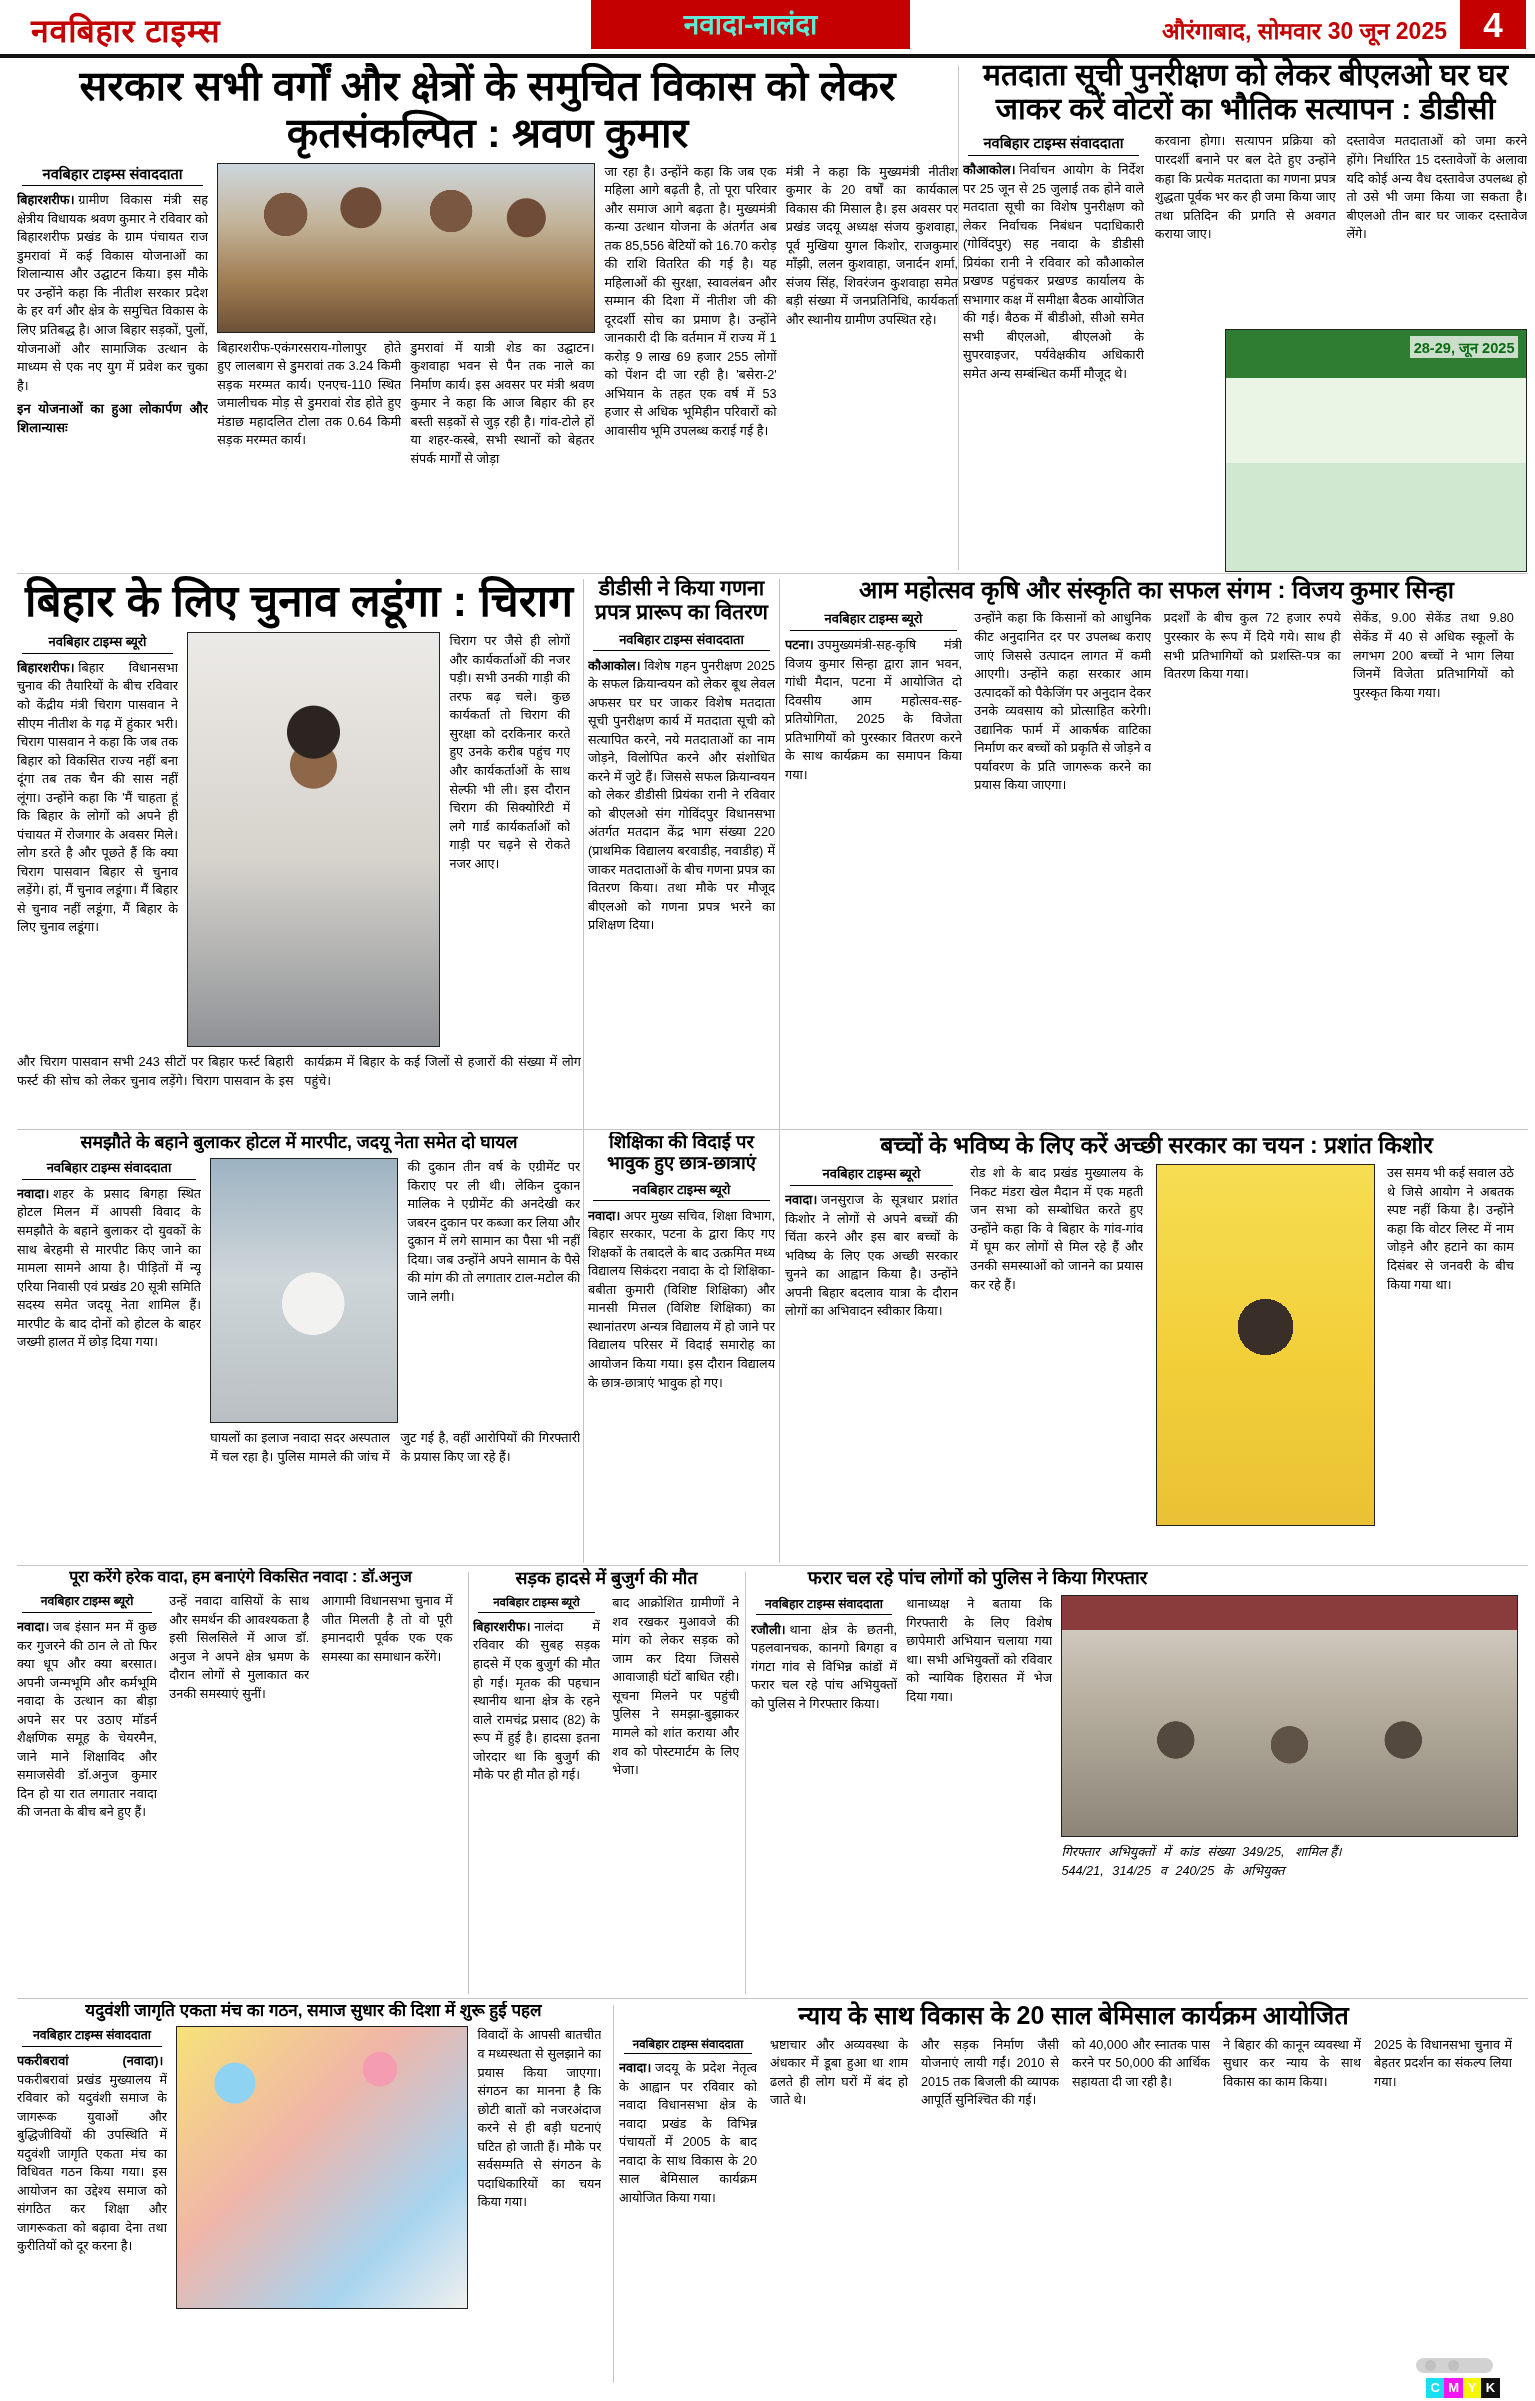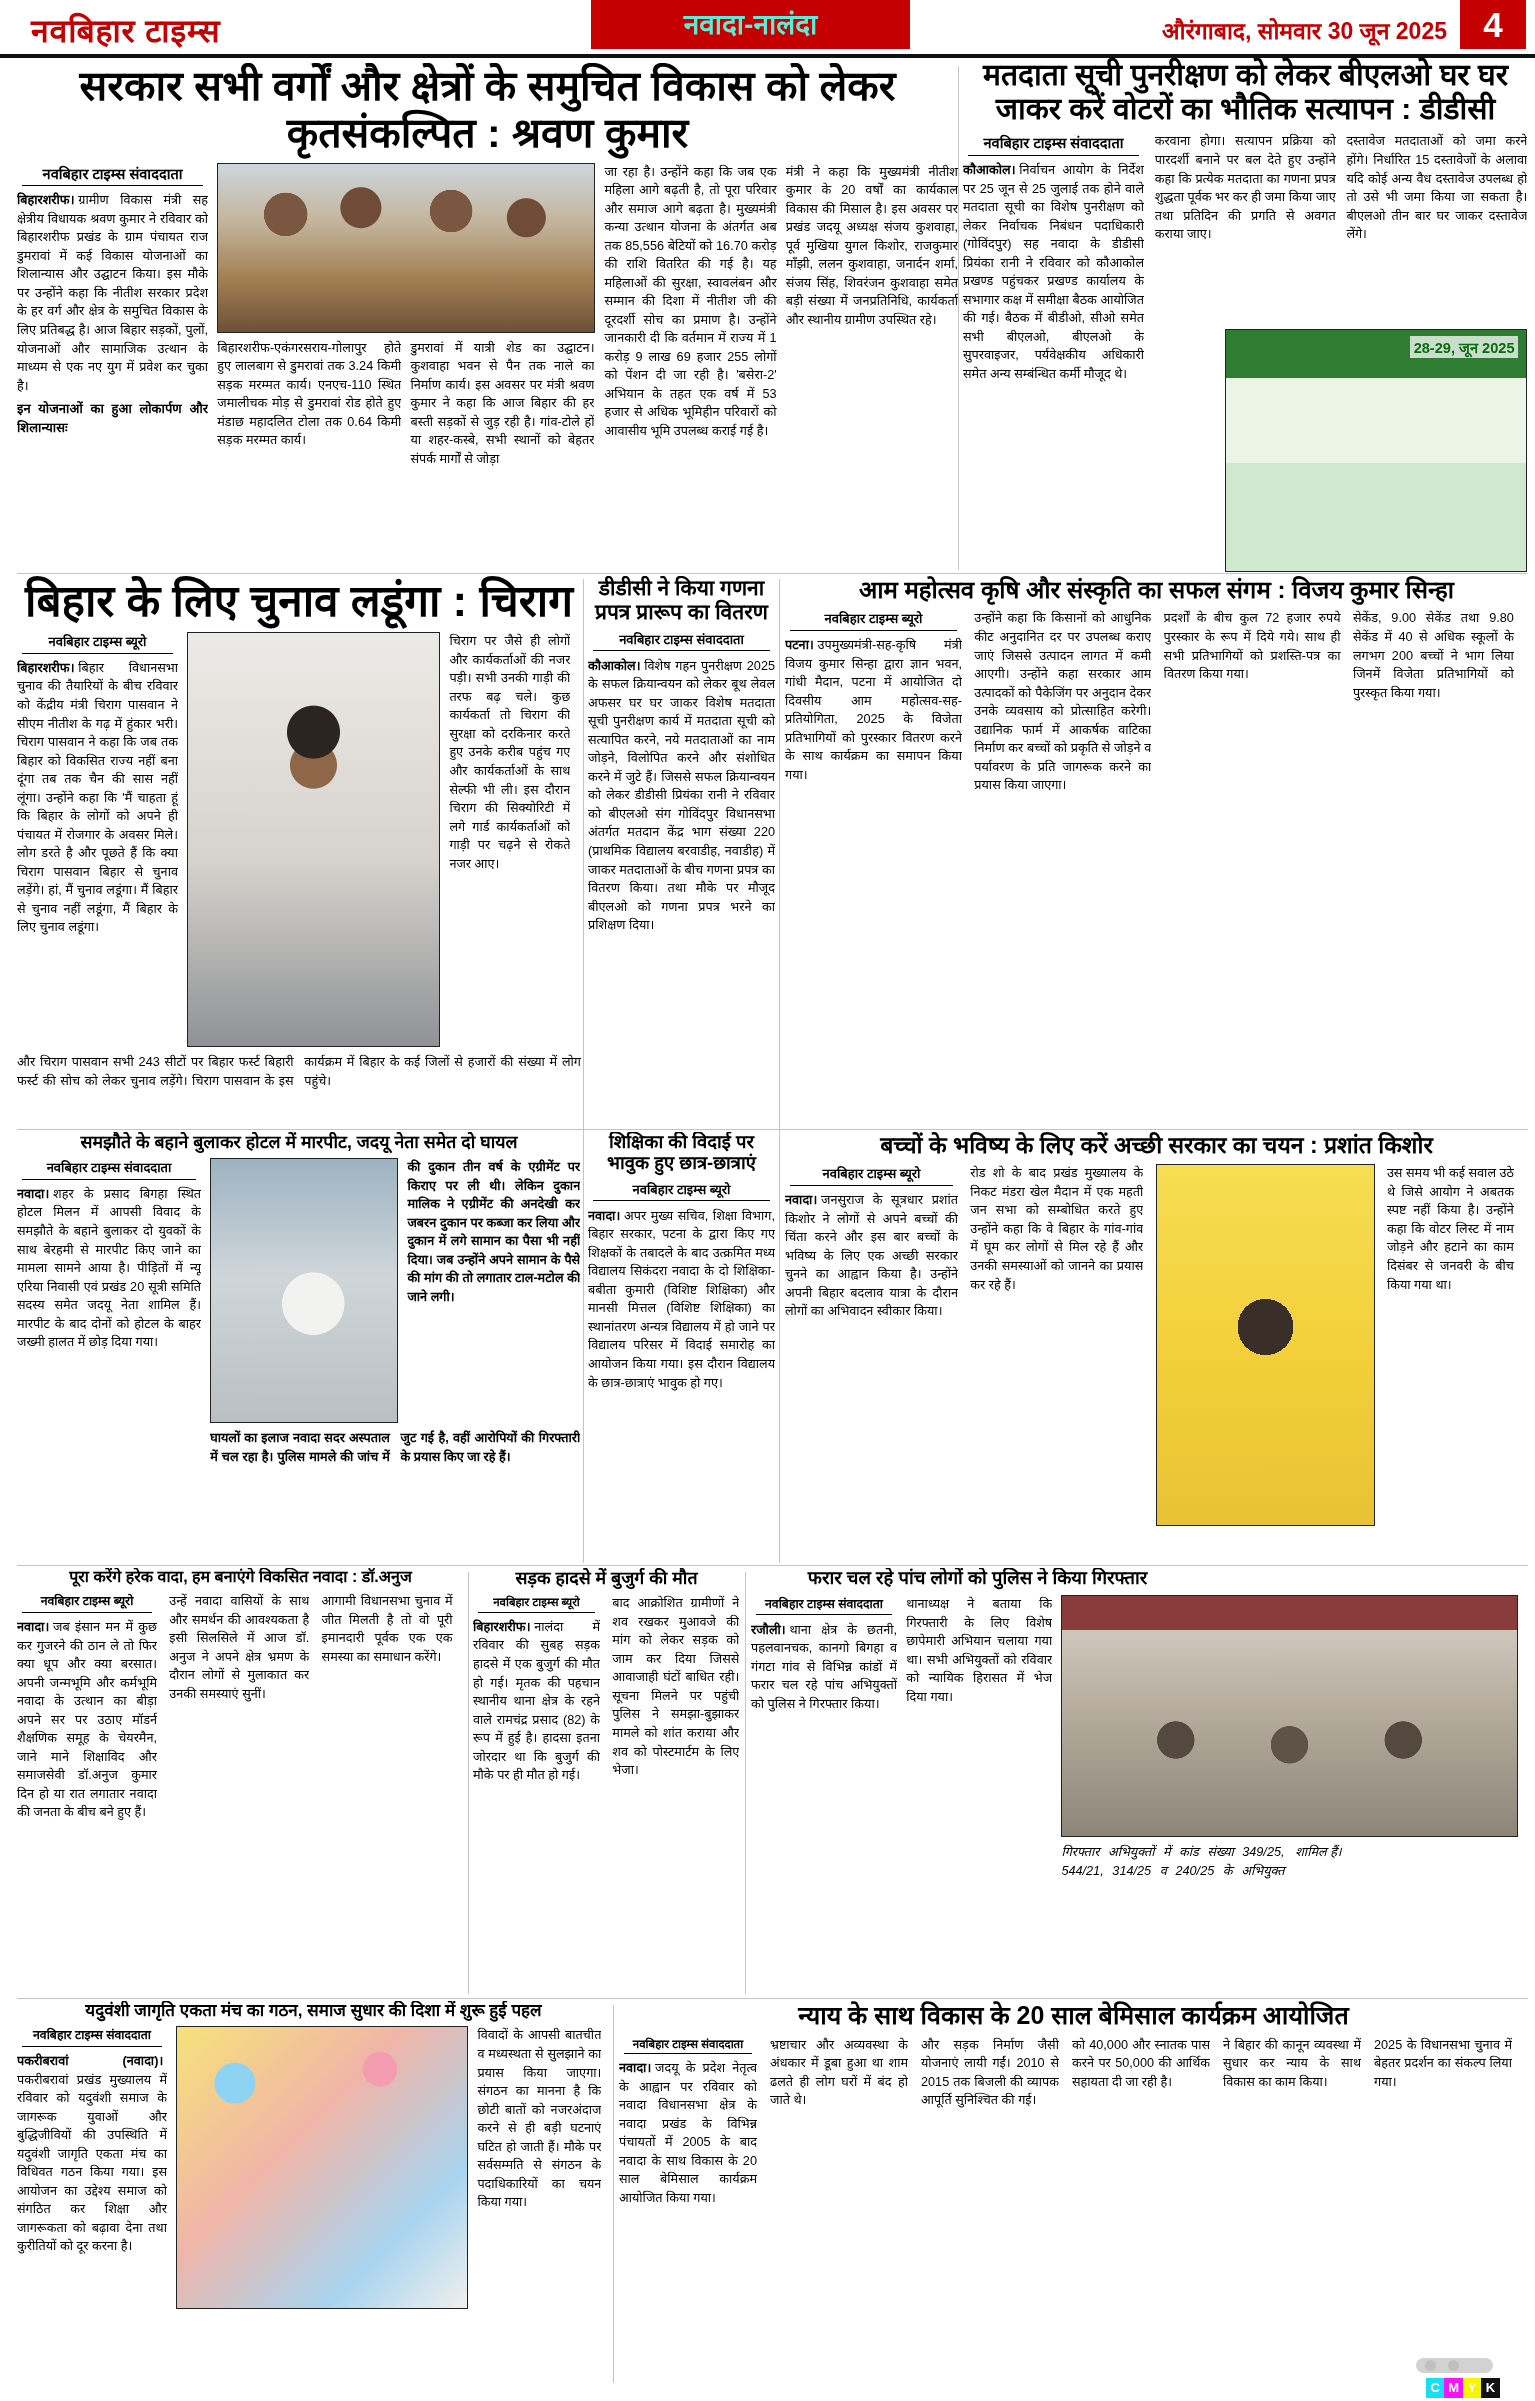--- a/index.html
+++ b/index.html
@@ -139,21 +139,21 @@
   </div>
 </div>
 
 <div class="art" style="left:17px;top:1132px;width:564px;height:433px;">
   <h1 class="hl" style="font-size:17.7px;">समझौते के बहाने बुलाकर होटल में मारपीट, जदयू नेता समेत दो घायल</h1>
   <div class="cols" style="gap:9.2px;">
     <div class="col" style="width:184px;">
       <div class="by" style="font-size:13px;">नवबिहार टाइम्स संवाददाता</div>
       <p class="bt"><b class="dl">नवादा।</b><span>शहर के प्रसाद बिगहा स्थित होटल मिलन में आपसी विवाद के समझौते के बहाने बुलाकर दो युवकों के साथ बेरहमी से मारपीट किए जाने का मामला सामने आया है। पीड़ितों में न्यू एरिया निवासी एवं प्रखंड 20 सूत्री समिति सदस्य समेत जदयू नेता शामिल हैं। मारपीट के बाद दोनों को होटल के बाहर जख्मी हालत में छोड़ दिया गया।</span></p>
     </div>
-    <div style="width:370px;font-weight:bold;">
+    <div style="width:370px;">
       <div class="cols" style="gap:9.2px;">
         <div class="ph ph-hotel" style="width:188px;height:265px;"></div>
         <p class="bt col" style="width:173px;">की दुकान तीन वर्ष के एग्रीमेंट पर किराए पर ली थी। लेकिन दुकान मालिक ने एग्रीमेंट की अनदेखी कर जबरन दुकान पर कब्जा कर लिया और दुकान में लगे सामान का पैसा भी नहीं दिया। जब उन्होंने अपने सामान के पैसे की मांग की तो लगातार टाल-मटोल की जाने लगी।</p>
       </div>
       <p class="bt strip2" style="height:91px;">घायलों का इलाज नवादा सदर अस्पताल में चल रहा है। पुलिस मामले की जांच में जुट गई है, वहीं आरोपियों की गिरफ्तारी के प्रयास किए जा रहे हैं।</p>
     </div>
   </div>
 </div>
 
 <div class="art" style="left:588px;top:1132px;width:187px;height:433px;">

